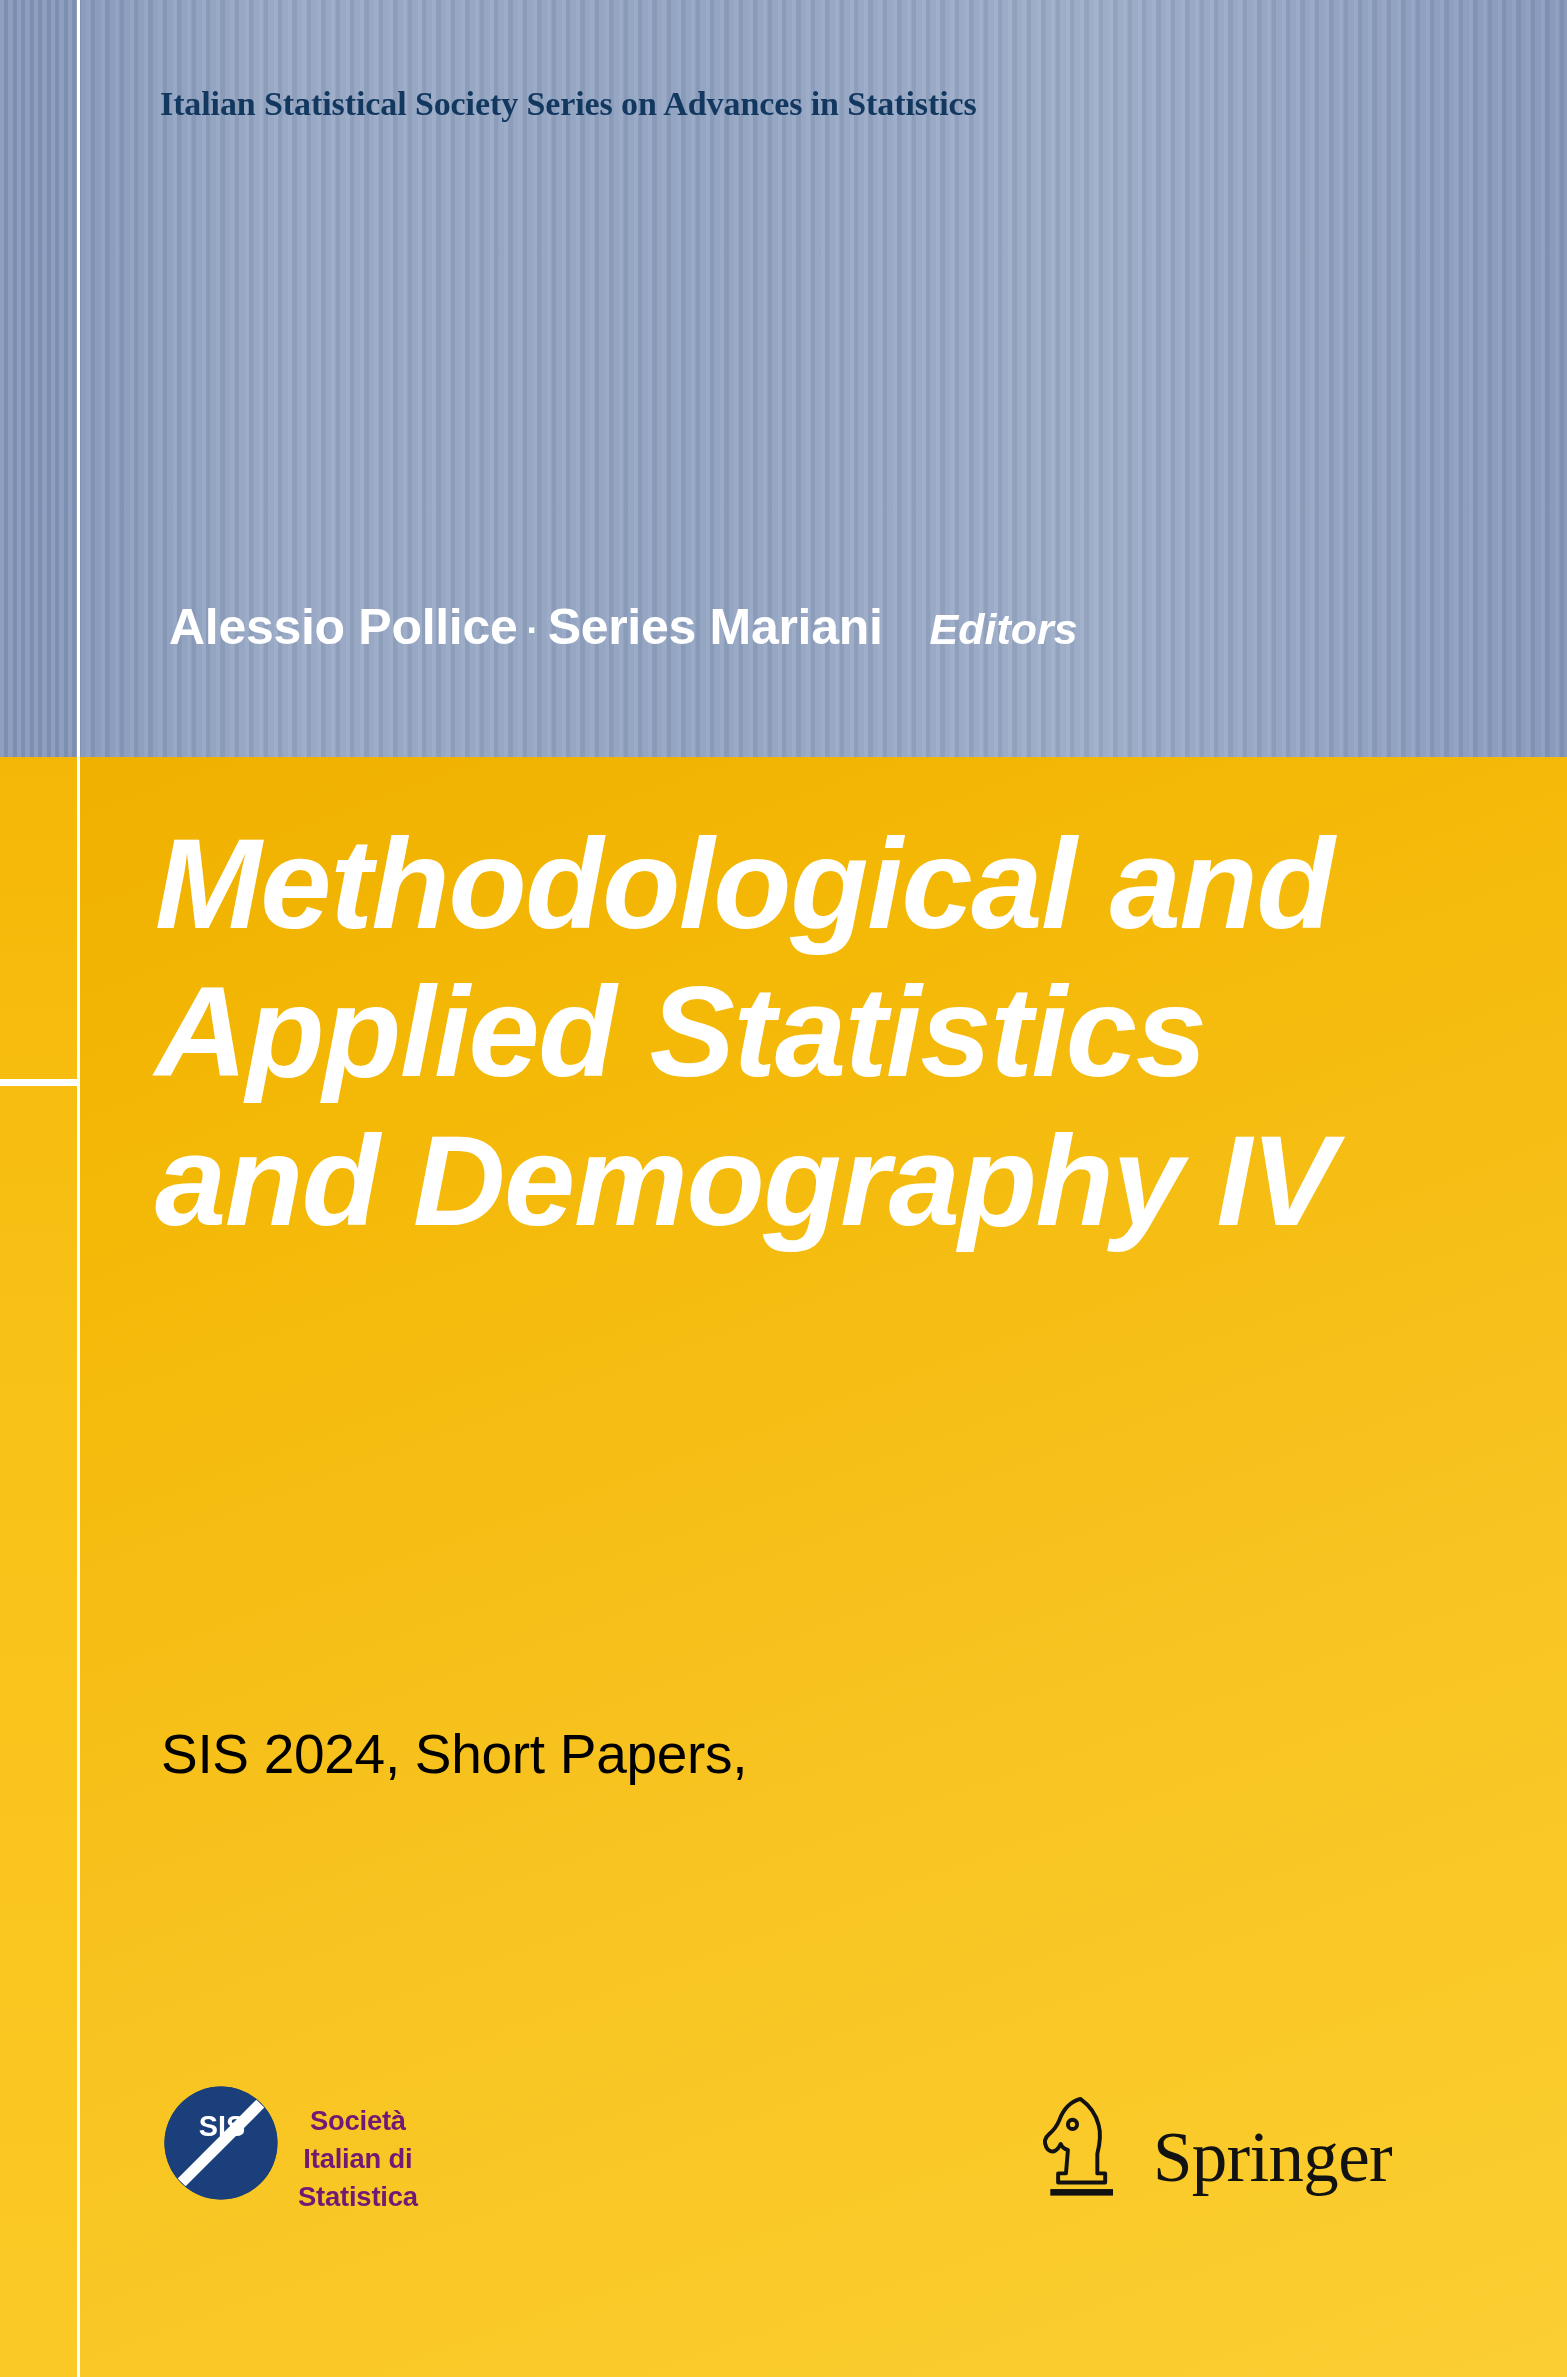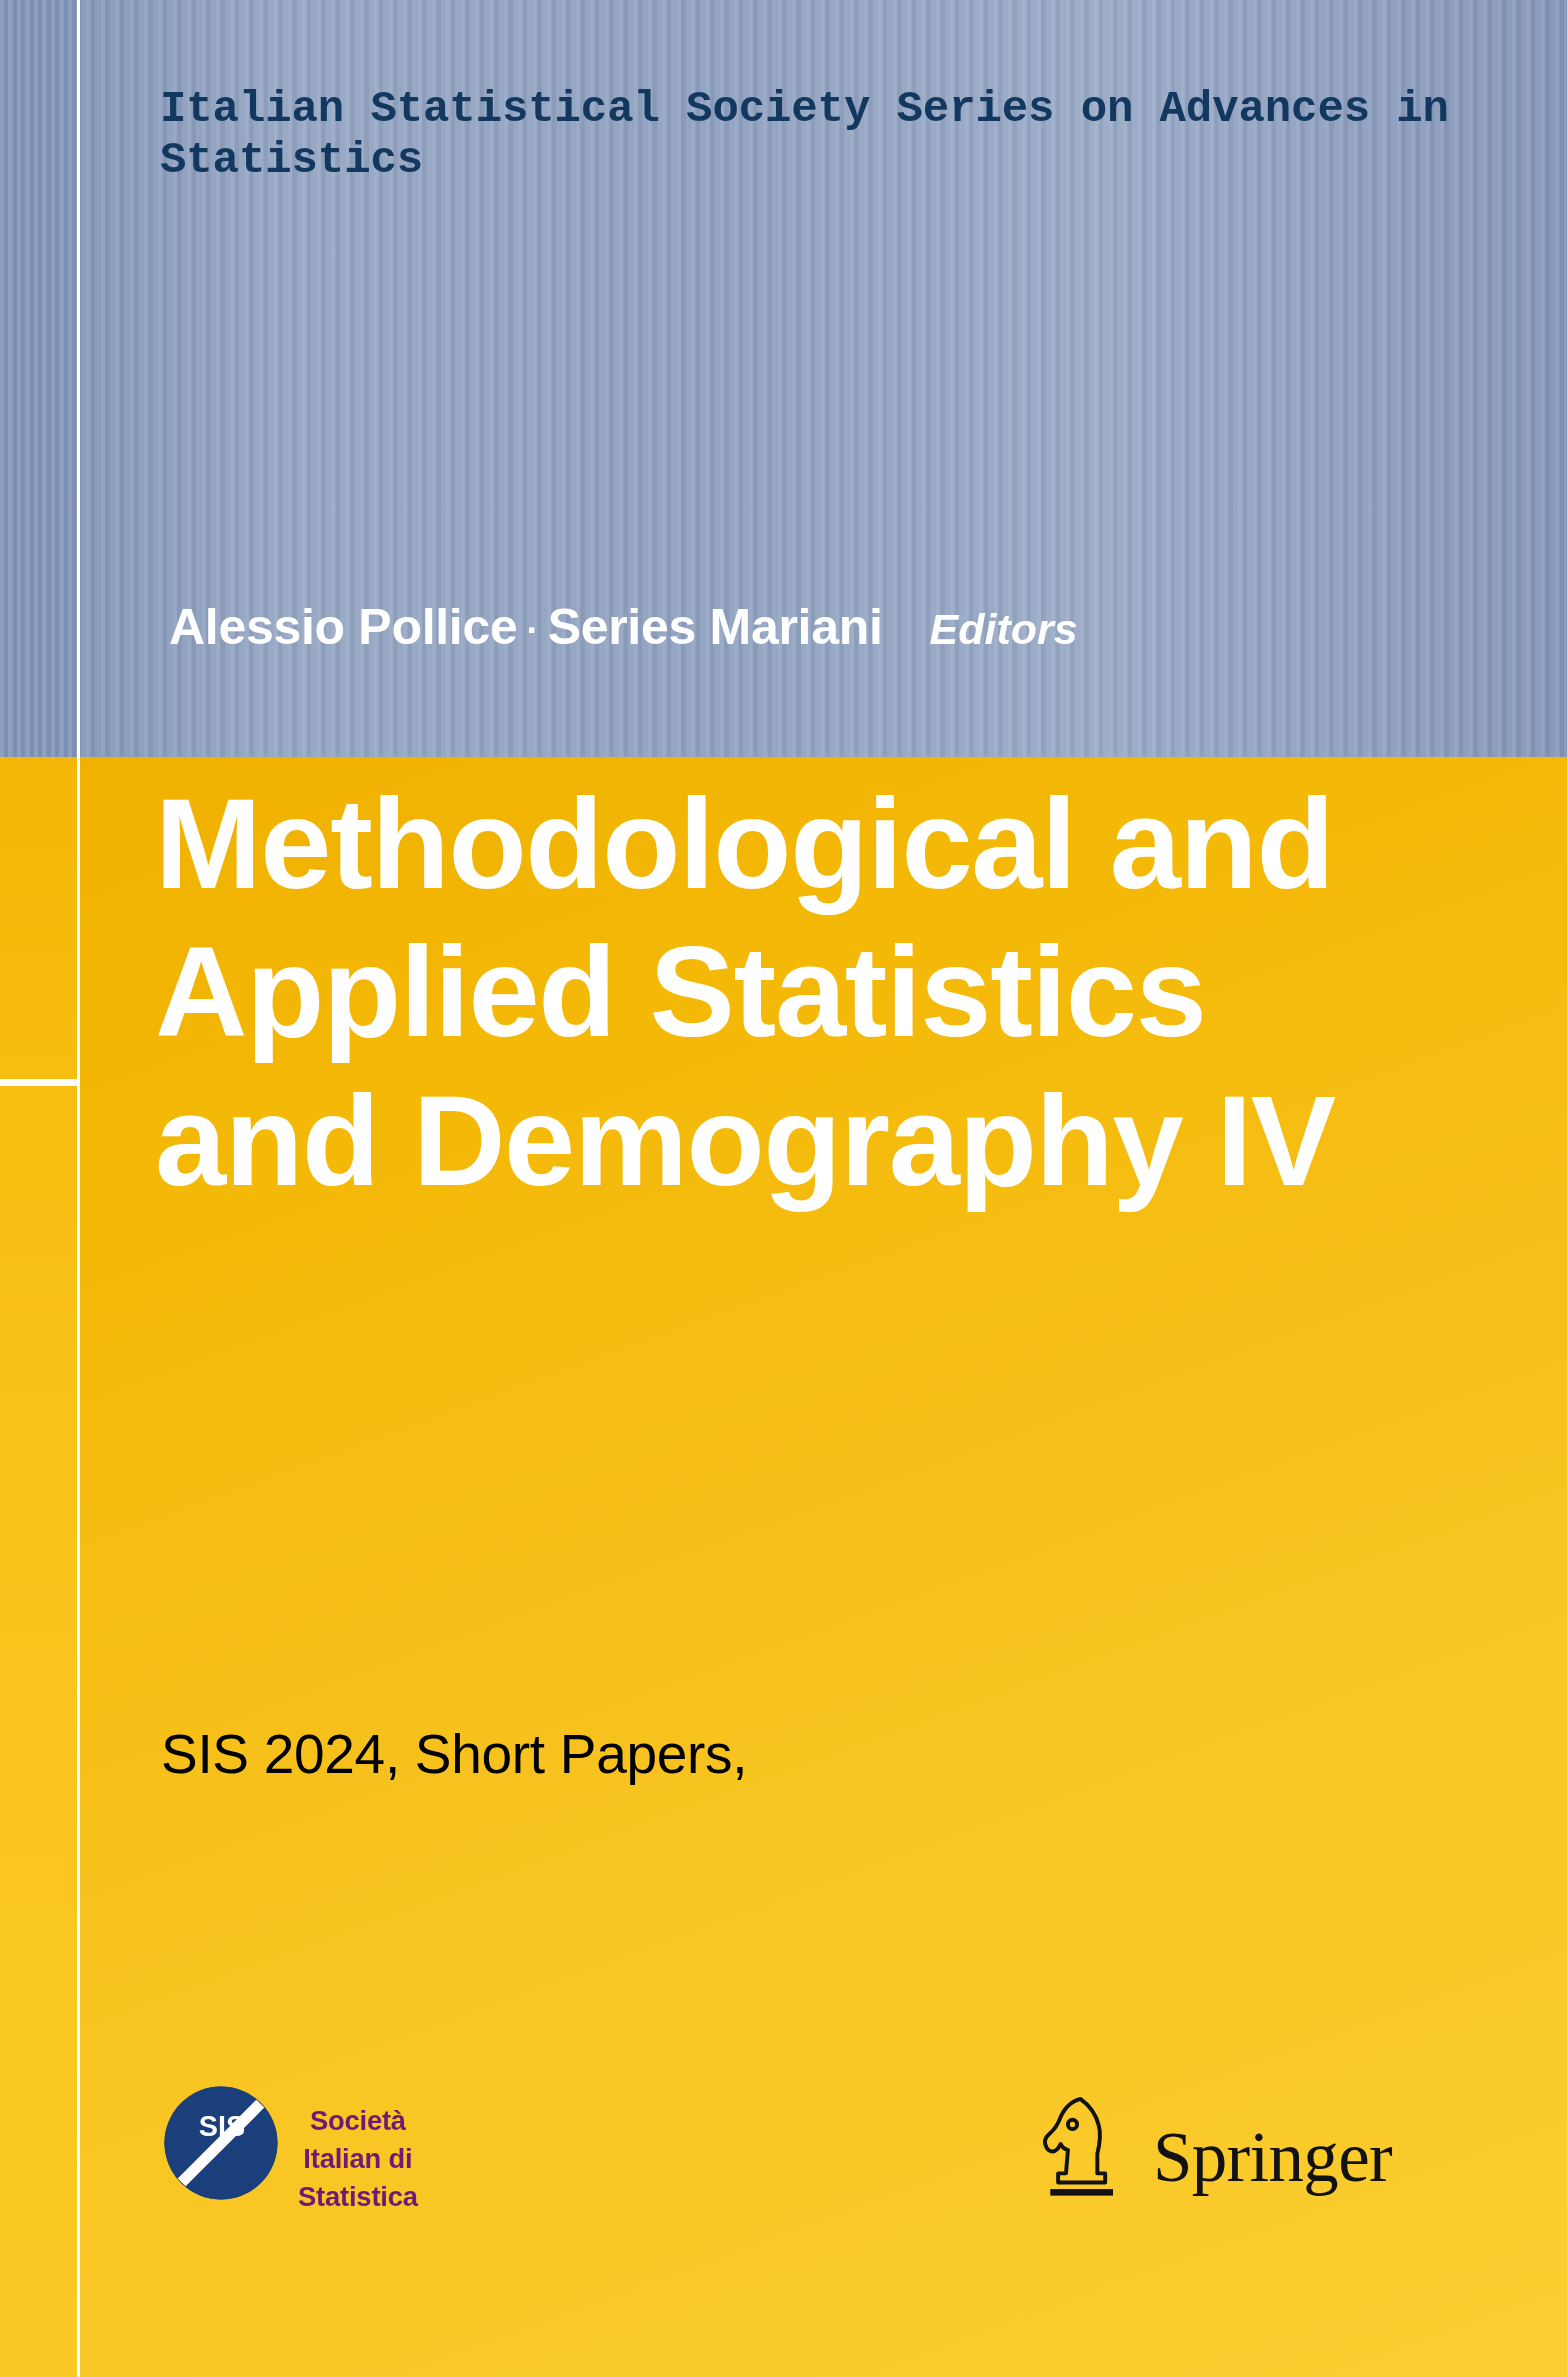--- a/index.html
+++ b/index.html
@@ -62,25 +62,25 @@
     width: 3.3px;
     height: 757px;
     background: #ffffff;
   }
 
   .series-title {
     position: absolute;
     left: 160px;
     top: 84px;
     width: 1339px;
-    font-size: 44px;
+    font-size: 34px;
     font-weight: bold;
     letter-spacing: -0.1px;
     color: #12385f;
-    font-family: Liberation Mono, monospace;
+    font-family: Liberation Serif, serif;
     line-height: 1.15;
   }
 
   .editors-line {
     position: absolute;
     left: 169px;
     top: 598px;
     width: 1346px;
     color: #ffffff;
     font-size: 50px;
@@ -131,28 +131,29 @@
     left: 77px;
     top: 757px;
     width: 3.3px;
     height: 1621px;
     background: #ffffff;
   }
 
   .book-title {
     position: absolute;
     left: 155px;
-    top: 770px;
+    top: 810px;
     width: 1307px;
     color: #ffffff;
     font-size: 128px;
     font-weight: 600;
     line-height: 1.16;
     letter-spacing: -1.3px;
     font-family: "Liberation Sans", sans-serif;
+    font-style: italic;
   }
 
   .subtitle {
     position: absolute;
     left: 161px;
     top: 1718px;
     width: 1241px;
     color: #000000;
     font-size: 55px;
     font-weight: 400;

